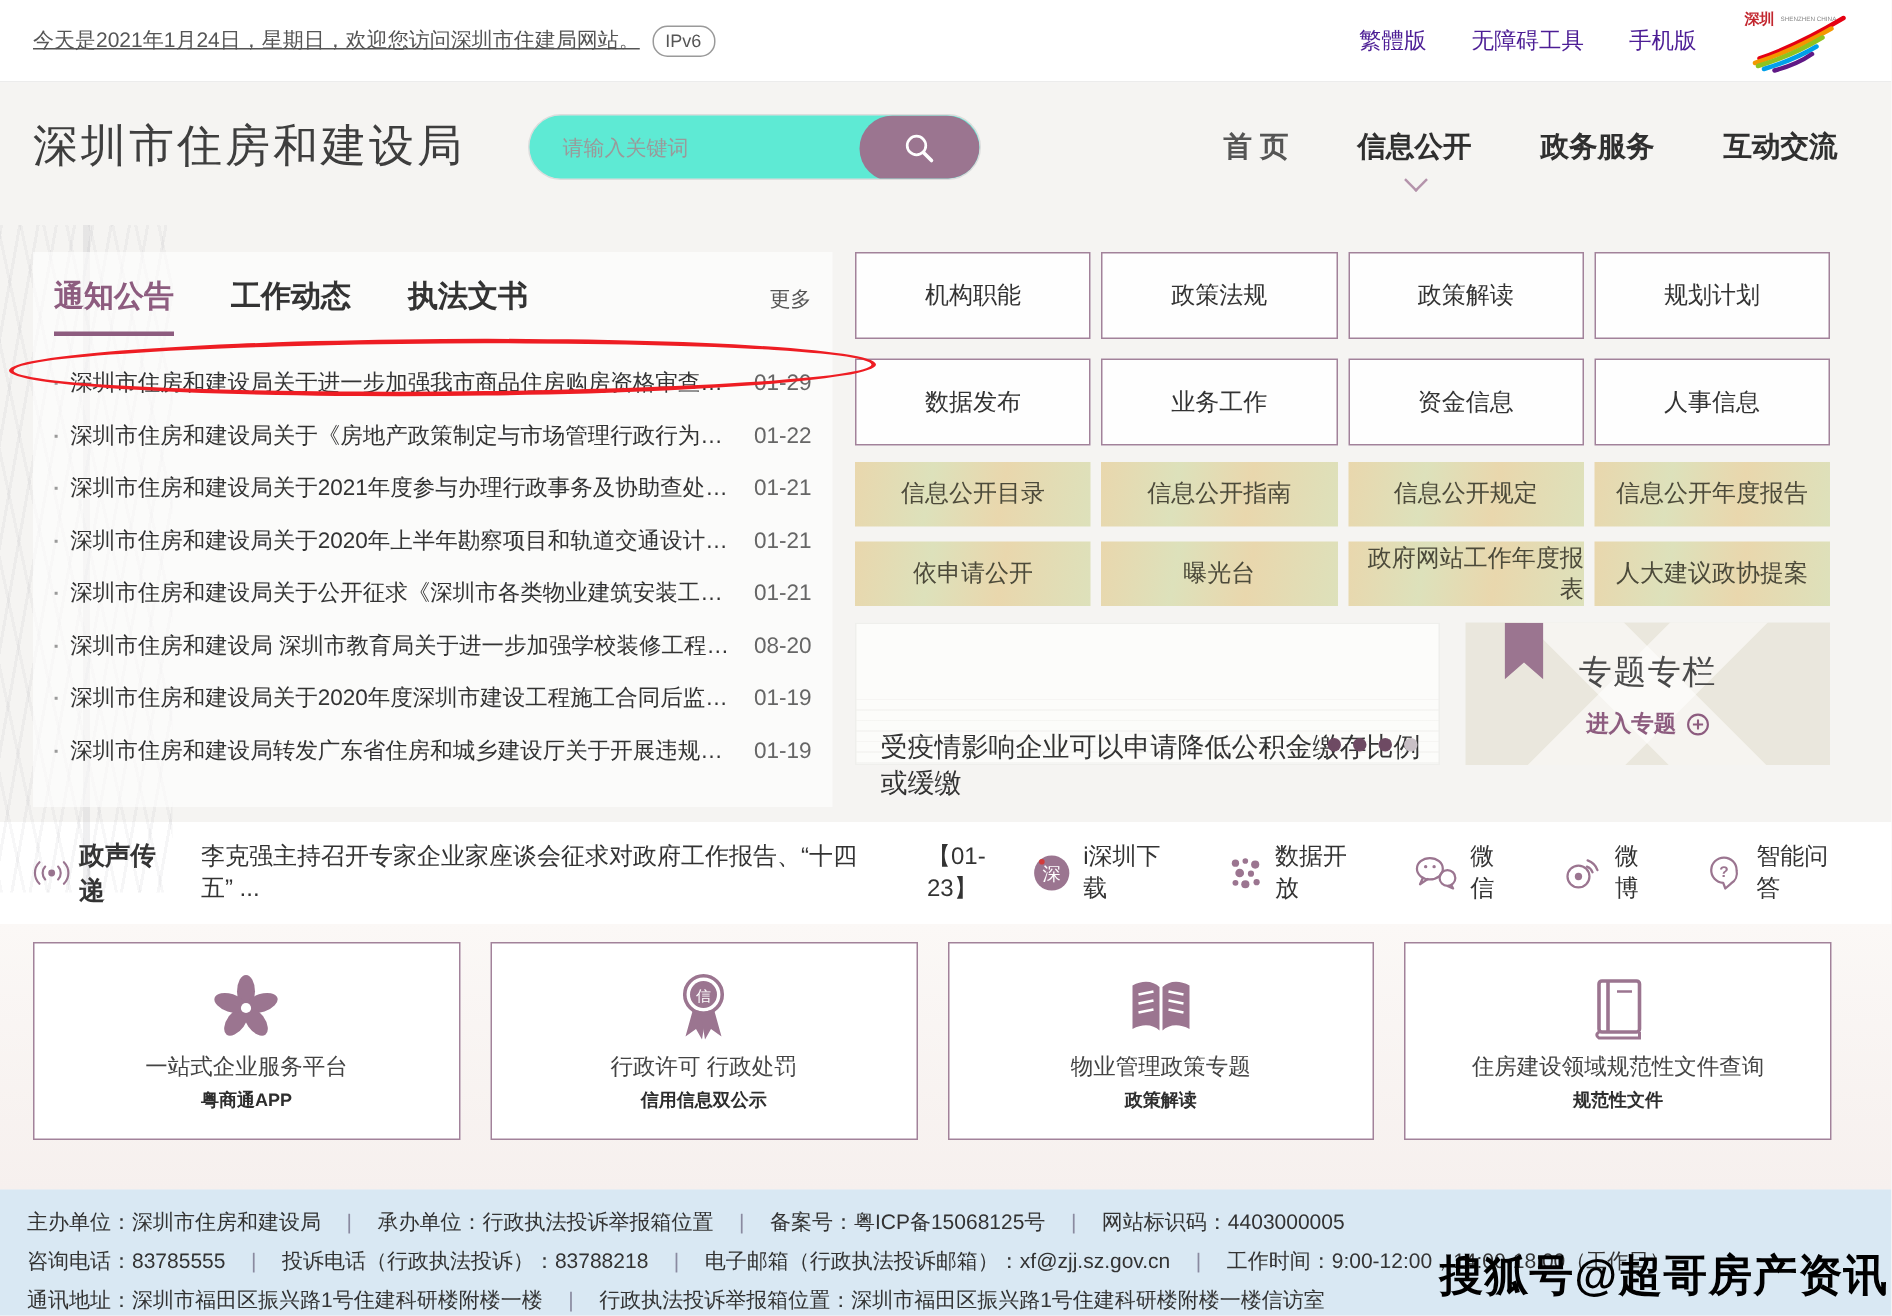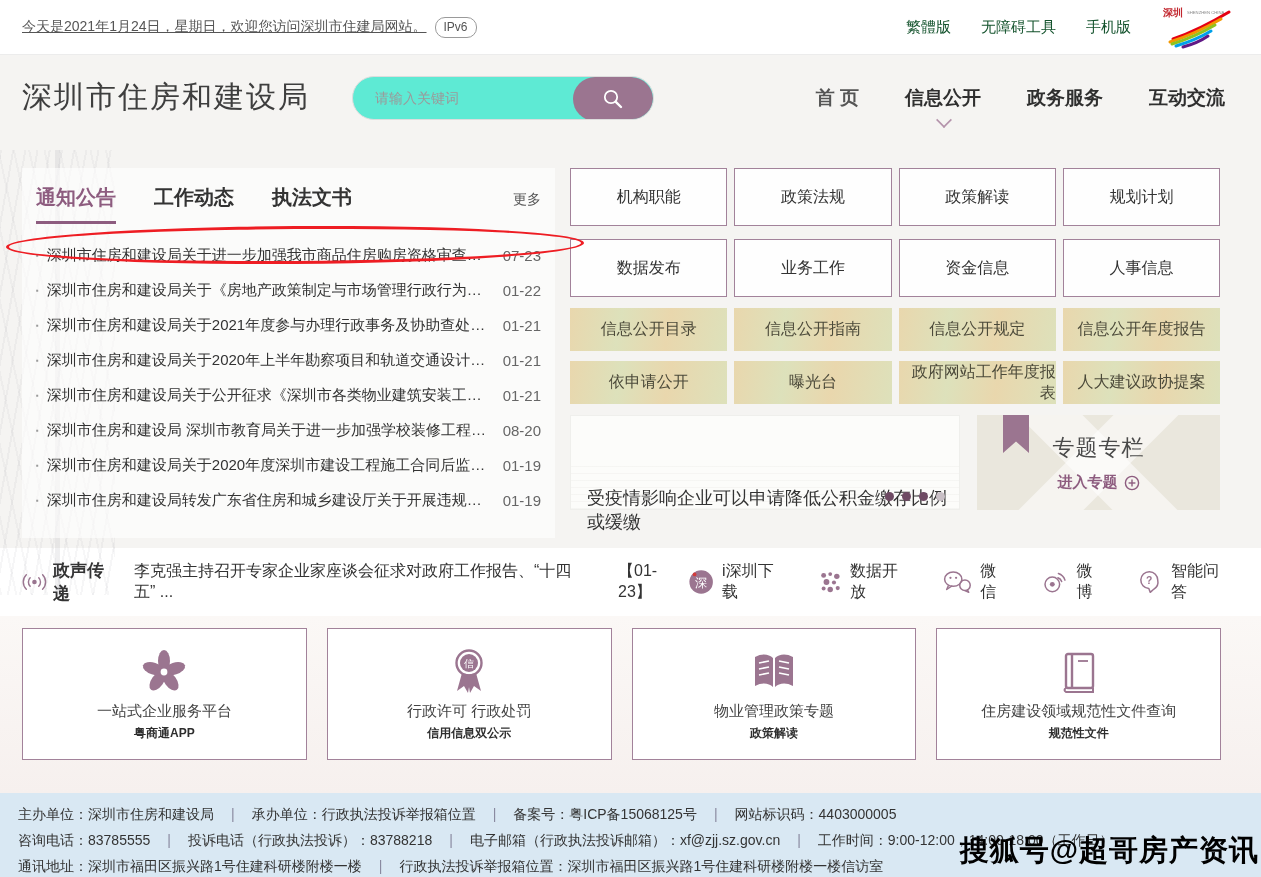--- a/index.html
+++ b/index.html
@@ -14,21 +14,21 @@
   body{height:877px;position:relative;overflow:hidden;background:#fff;
        font-family:"Liberation Sans","DejaVu Sans",sans-serif;color:var(--c-text_dark);}
 
   
   .topbar{height:55px;background:#fff;border-bottom:1px solid #ececec;
           display:flex;align-items:center;padding:0 28px 0 22px;}
   .welcome{font-size:14px;color:#555;text-decoration:underline;}
   .ipv6{display:inline-block;margin-left:8px;border:1px solid #9a9a9a;border-radius:10px;
         padding:0 8px;font-size:12px;color:#555;line-height:19px;}
   .topbar-right{margin-left:auto;display:flex;align-items:center;gap:30px;}
-  .toplink{font-size:15px;color:#14532d;text-decoration:none;cursor:pointer;}
+  .toplink{font-size:15px;color:#4c1d95;text-decoration:none;cursor:pointer;}
   .sz-logo{width:72px;height:44px;}
 
   
   .main-bg{background:#f5f4f2;position:relative;}
   .bridge{position:absolute;left:0;top:95px;width:115px;height:445px;pointer-events:none;
     background:
       linear-gradient(to right,transparent 55px,rgba(100,100,115,.10) 55px,rgba(100,100,115,.10) 60px,transparent 60px),
       repeating-linear-gradient(100deg,rgba(100,100,115,.06) 0 2px,transparent 2px 12px),
       repeating-linear-gradient(78deg,rgba(100,100,115,.05) 0 2px,transparent 2px 15px);}
   .header{height:85px;display:flex;align-items:center;padding:0 36px 0 22px;position:relative;}
@@ -185,21 +185,21 @@
           <span class="tab">工作动态</span>
 
           <span class="tab">执法文书</span>
 
         <a class="more">更多</a>
       </div>
       <ul class="news-list">
 
           <li class="news-item hl">
             <span class="nt">深圳市住房和建设局关于进一步加强我市商品住房购房资格审查和...</span>
-            <span class="nd">07-23</span>
+            <span class="nd">01-29</span>
           </li>
 
           <li class="news-item">
             <span class="nt">深圳市住房和建设局关于《房地产政策制定与市场管理行政行为规...</span>
             <span class="nd">01-22</span>
           </li>
 
           <li class="news-item">
             <span class="nt">深圳市住房和建设局关于2021年度参与办理行政事务及协助查处建...</span>
             <span class="nd">01-21</span>

